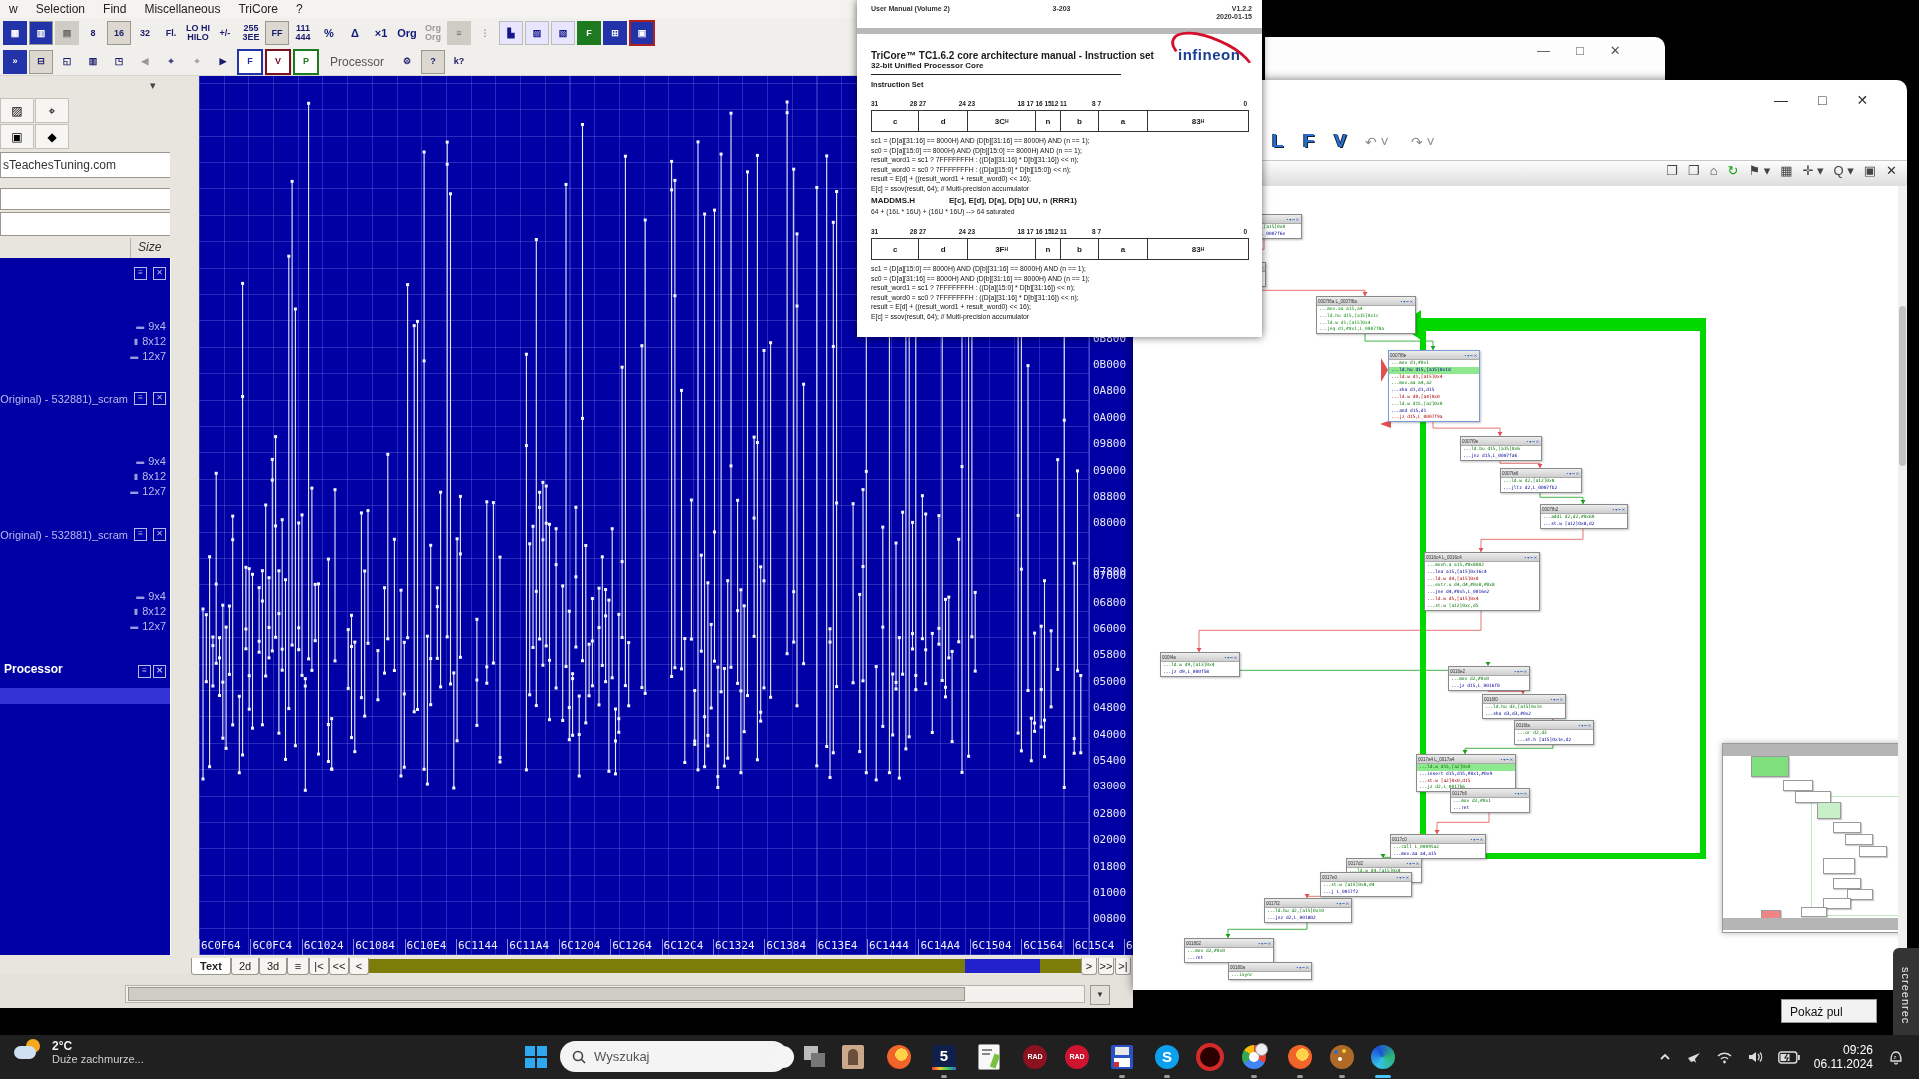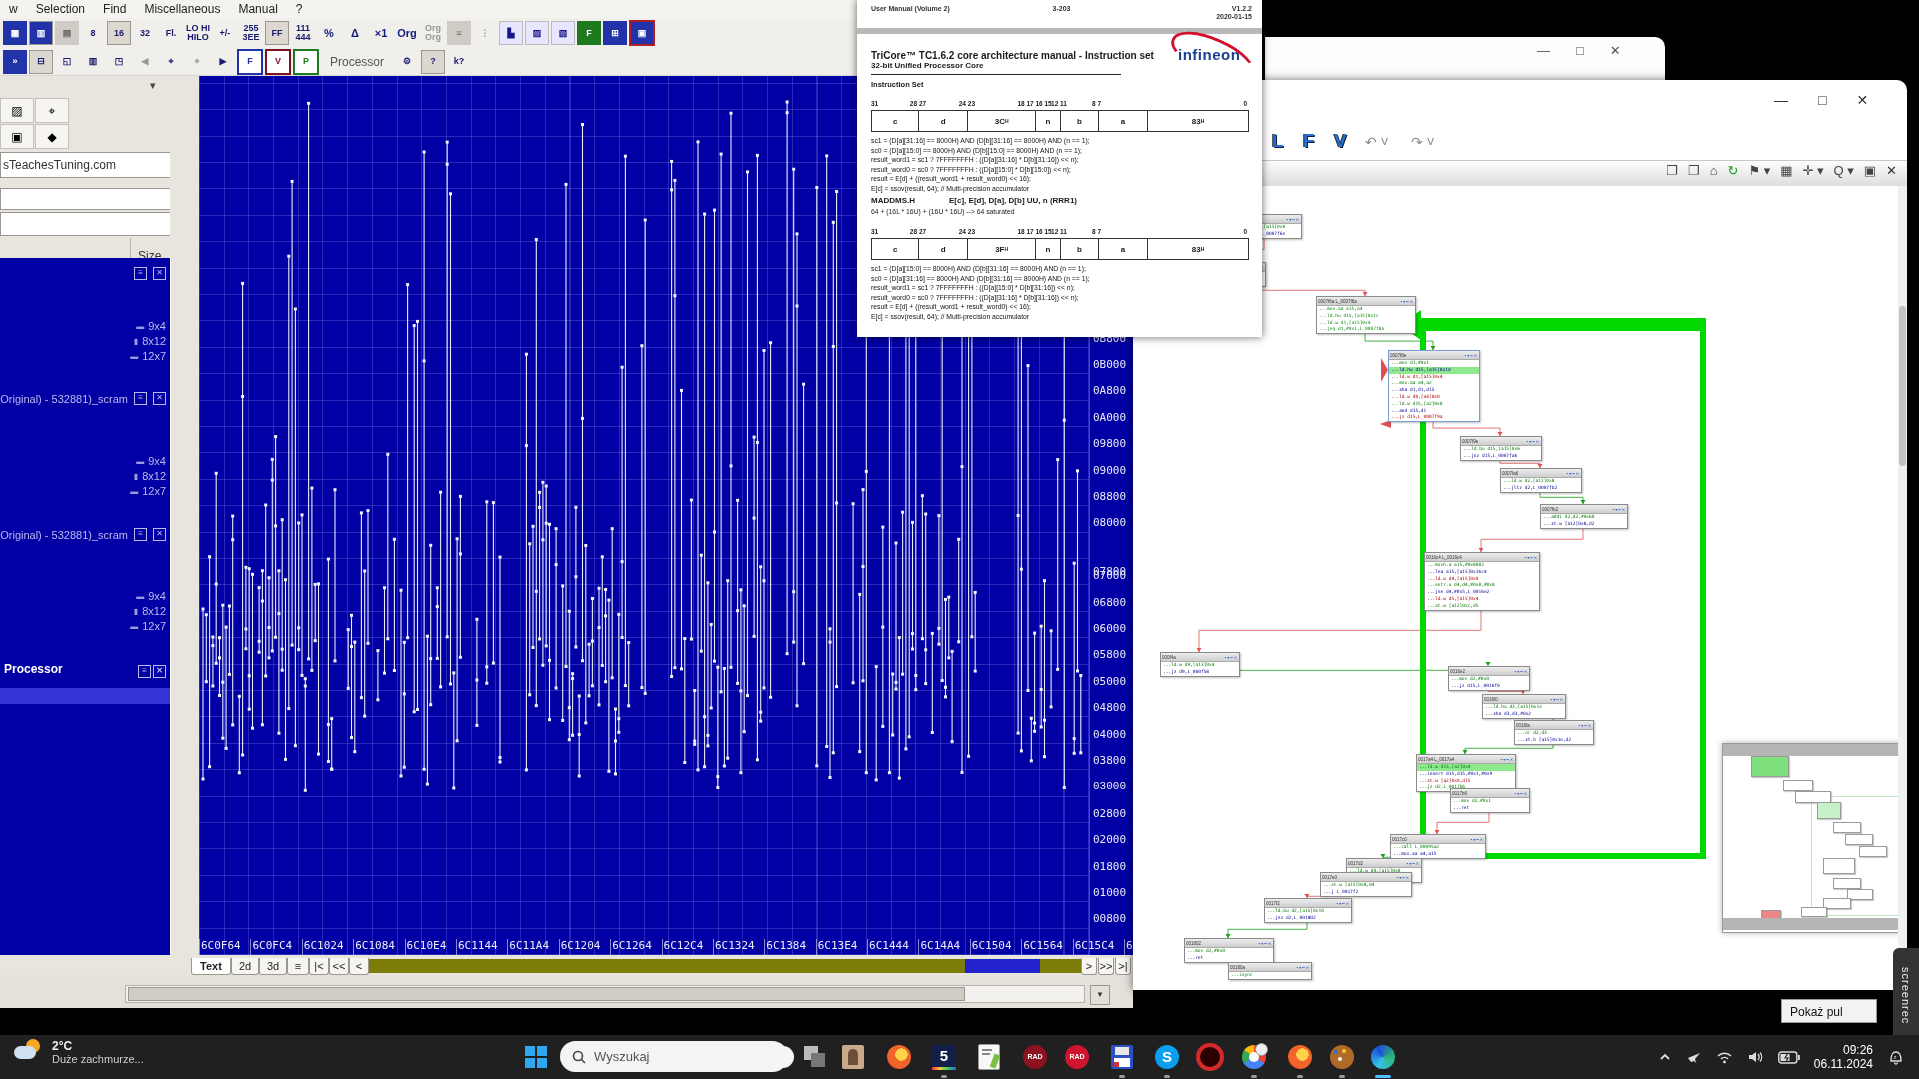--- a/index.html
+++ b/index.html
@@ -34,21 +34,21 @@
   #icon-grid{left:0;top:98px;width:72px;height:52px;display:grid;grid-template-columns:34px 34px;grid-auto-rows:25px;gap:1px;}
   #icon-grid div{background:#f6f5f1;border:1px solid #c4c1ba;display:flex;align-items:center;justify-content:center;font-size:12px;}
   #search-row{left:0;top:152px;width:196px;height:24px;background:#fff;border:1px solid #9a978f;
     font-size:12px;color:#333;display:flex;align-items:center;padding-left:2px;overflow:hidden;white-space:nowrap;}
   #row2{left:0;top:188px;width:196px;height:20px;background:#fff;border:1px solid #9a978f;}
   #combo-row{left:0;top:212px;width:196px;height:22px;background:#fff;border:1px solid #9a978f;}
   #combo-row .drop{position:absolute;right:1px;top:1px;width:18px;height:18px;background:#e3e0d9;
     border:1px solid #9a978f;font-size:9px;color:#111;display:flex;align-items:center;justify-content:center;}
   #size-row{left:0;top:238px;width:196px;height:20px;background:#e8e5de;border-bottom:1px solid #b8b5ae;
     font-size:12px;color:#333;}
-  #size-row span{position:absolute;left:138px;top:11px;}
+  #size-row span{position:absolute;left:138px;top:2px;font-style:italic;}
   #size-row i{position:absolute;left:130px;top:0;width:1px;height:20px;background:#b8b5ae;}
   #sb-navy{left:0;top:258px;width:170px;height:697px;background:#0000a4;overflow:hidden;font-size:11px;}
   .navy-item{position:absolute;right:4px;color:#b9b9ef;white-space:nowrap;display:flex;align-items:center;gap:4px;}
   .navy-item .gl{color:#9a9ae0;font-size:8px;}
   .wbox{display:inline-block;width:11px;height:11px;border:1px solid #b9b9ef;font-size:8px;line-height:10px;
     text-align:center;color:#b9b9ef;margin-left:2px;}
   #proc-row{position:absolute;left:4px;color:#fff;font-weight:bold;font-size:12px;white-space:nowrap;width:162px;}
   #proc-row .bx{float:right;}
   #hl-row{position:absolute;left:0;width:100%;height:16px;background:#3434d6;}
   #gutter{left:170px;top:258px;width:29px;height:697px;background:#e8e5de;border-left:1px solid #fff;}
@@ -169,21 +169,21 @@
 </style>
 </head>
 <body>
 
 <div id="winols" class="abs">
   <div id="menubar">
       <span>w</span>
       <span>Selection</span>
       <span>Find</span>
       <span>Miscellaneous</span>
-      <span>Manual</span>
+      <span>TriCore</span>
       <span>?</span>
     </div>
   <div id="tb1" class="abs">
       <div class="tbtn b">▦</div>
       <div class="tbtn b p">▥</div>
       <div class="tbtn g">▤</div>
       <div class="tbtn ">8</div>
       <div class="tbtn p">16</div>
       <div class="tbtn ">32</div>
       <div class="tbtn ">Fl.</div>
@@ -899,21 +899,21 @@
       <div style="top: 414px;">08800</div>
       <div style="top: 440.4px;">08000</div>
       <div style="top: 489px;">07800</div>
       <div style="top: 493.2px;">07000</div>
       <div style="top: 519.6px;">06800</div>
       <div style="top: 546px;">06000</div>
       <div style="top: 572.4px;">05800</div>
       <div style="top: 598.8px;">05000</div>
       <div style="top: 625.2px;">04800</div>
       <div style="top: 651.6px;">04000</div>
-      <div style="top: 678px;">03800</div>
+      <div style="top: 678px;">05400</div>
       <div style="top: 704.4px; font-family: Liberation Mono, monospace;">03000</div>
       <div style="top: 730.8px;">02800</div>
       <div style="top: 757.2px;">02000</div>
       <div style="top: 783.6px;">01800</div>
       <div style="top: 810px;">01000</div>
       <div style="top: 836.4px;">00800</div>
       <div style="top: 911px;">00000</div>
     </div>
   <div id="addr-row" class="abs">
       <div>6C0F64</div>

